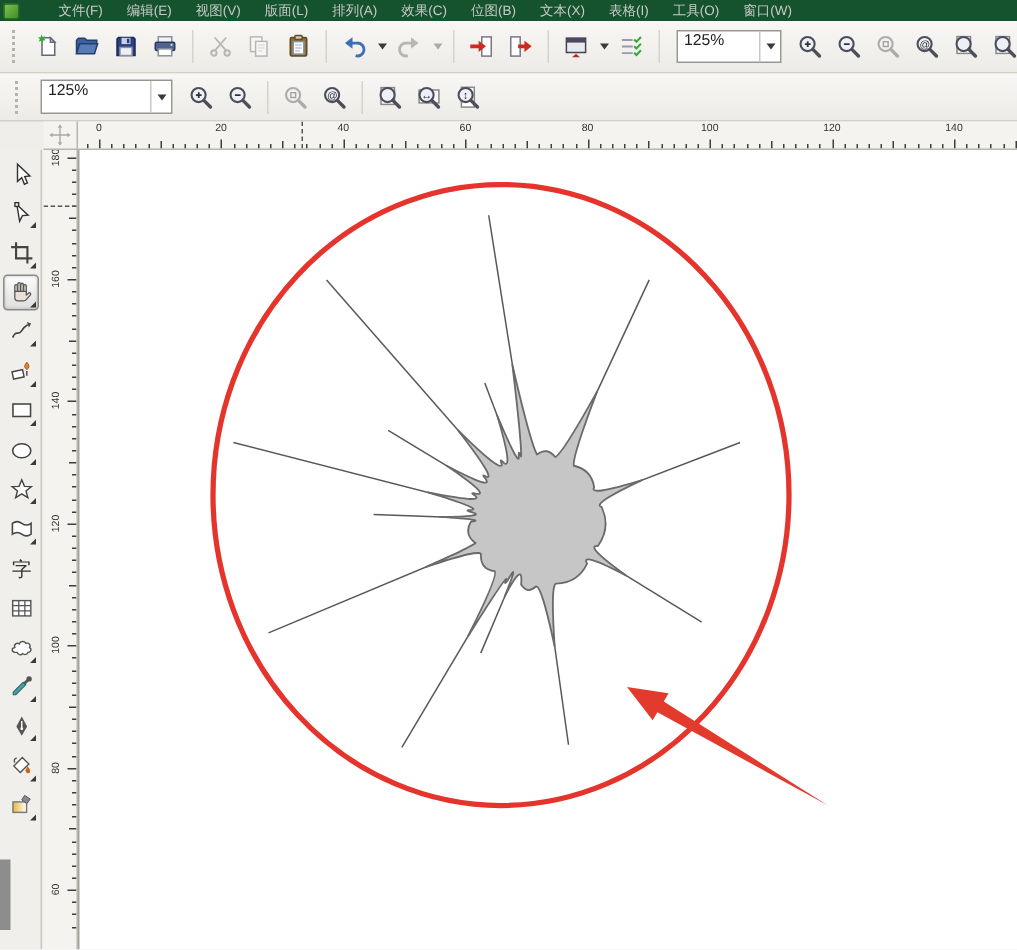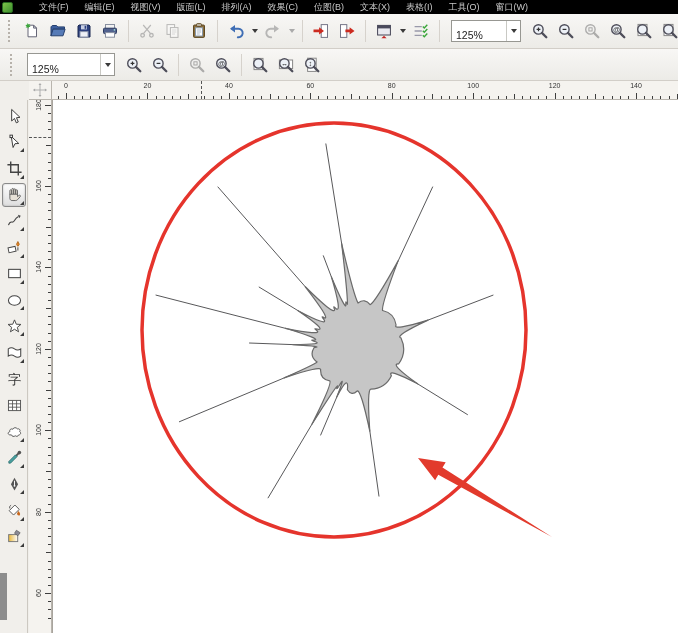--- a/index.html
+++ b/index.html
@@ -1,35 +1,35 @@
 <!DOCTYPE html>
 <html><head>
 <meta charset="utf-8">
 <style>
   html,body{margin:0;padding:0}
   body{width:678px;height:633px;position:relative;overflow:hidden;background:#f0eeea;
        font-family:"Liberation Sans","DejaVu Sans",sans-serif;-webkit-font-smoothing:antialiased}
   
-  .menubar{position:absolute;left:0;top:0;width:678px;height:14px;background:#000000;display:flex;align-items:center}
+  .menubar{position:absolute;left:0;top:0;width:678px;height:14px;background:#14532d;display:flex;align-items:center}
   .appicon{width:11px;height:11px;margin:0 4px 0 2px;border-radius:2px;background:linear-gradient(135deg,#7ec24a,#3d8f2f);border:1px solid #2a6b22;box-sizing:border-box;flex:0 0 auto}
   .menu-items{display:flex;padding-left:14px}
   .menu-item{color:#c9c9c9;font-size:9px;padding:0 8px;line-height:14px;white-space:nowrap;cursor:default}
   
   .tbar{position:absolute;left:0;width:678px;display:flex;align-items:center;
         background:linear-gradient(#f8f7f5,#ecebe7);border-bottom:1px solid #d2cec8;box-sizing:border-box}
   #toolbar-row{top:14px;height:35px;padding-left:8px}
   #prop-row{top:49px;height:32px;padding-left:10px}
   .grip{width:3px;height:22px;border-left:2px dotted #b7b2ab;margin-right:6px;flex:0 0 auto}
   .tb-btn{width:26px;height:26px;border:none;background:transparent;padding:0;display:flex;align-items:center;justify-content:center;flex:0 0 auto}
   .tb-btn.disabled{opacity:.42;filter:grayscale(.9)}
   .sep{width:1px;height:22px;background:#d6d2cc;margin:0 5px;flex:0 0 auto}
   .ddbtn{width:11px;height:26px;border:none;background:transparent;display:flex;align-items:center;justify-content:center;padding:0;flex:0 0 auto}
   .dd{width:0;height:0;border-left:3px solid transparent;border-right:3px solid transparent;border-top:4px solid #3a3a3a}
   .ddbtn.disabled .dd{border-top-color:#aaa}
-  .combo{height:20px;background:#fff;border:1px solid #979792;display:flex;align-items:flex-end;margin:13px 6px;flex:0 0 auto}
+  .combo{height:20px;background:#fff;border:1px solid #979792;display:flex;align-items:flex-start;margin:13px 6px;flex:0 0 auto}
   .combo .val{font-size:10.5px;color:#222;padding:0 4px;flex:1 1 auto}
   .combo .cdd{width:13px;height:100%;border-left:1px solid #c9c9c4;display:flex;align-items:center;justify-content:center}
   #toolbar-row .combo{width:68px}
   #prop-row .combo{width:86px;height:21px}
   
   #corner{position:absolute;left:29px;top:81px;width:23px;height:19px;background:#f5f3ef;border-bottom:1px solid #b9b5ae;border-right:1px solid #b9b5ae;box-sizing:border-box;display:flex;align-items:center;justify-content:center}
   #hruler{position:absolute;left:52px;top:81px;width:626px;height:19px;background:#f5f3ef;border-bottom:1px solid #b9b5ae;box-sizing:border-box;overflow:hidden}
   #vruler{position:absolute;left:29px;top:100px;width:23px;height:533px;background:#f5f3ef;border-right:1px solid #b9b5ae;box-sizing:border-box;overflow:hidden}
   .htick{position:absolute;bottom:0;width:1px;background:#3d3d3d}
   .vtick{position:absolute;right:0;height:1px;background:#3d3d3d}

